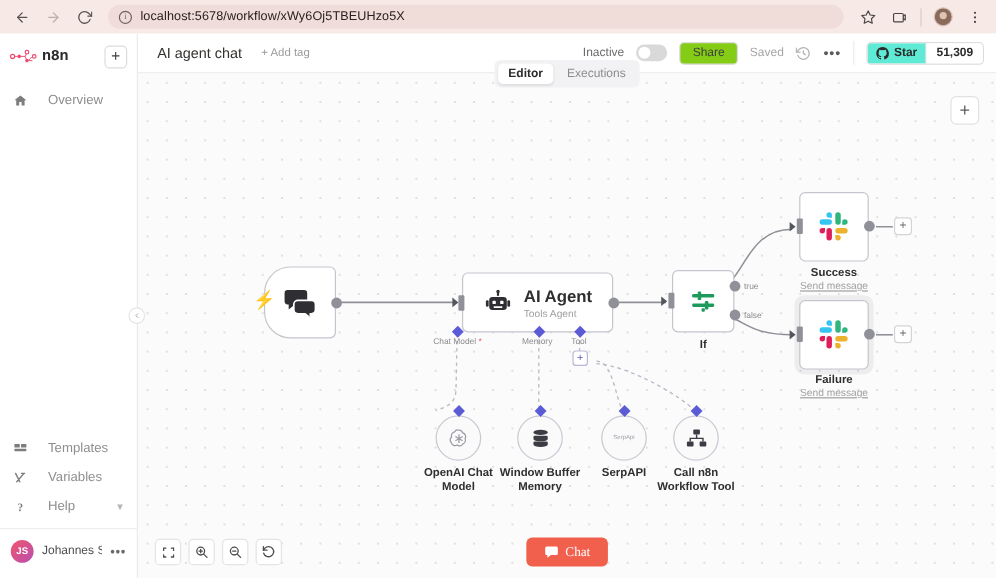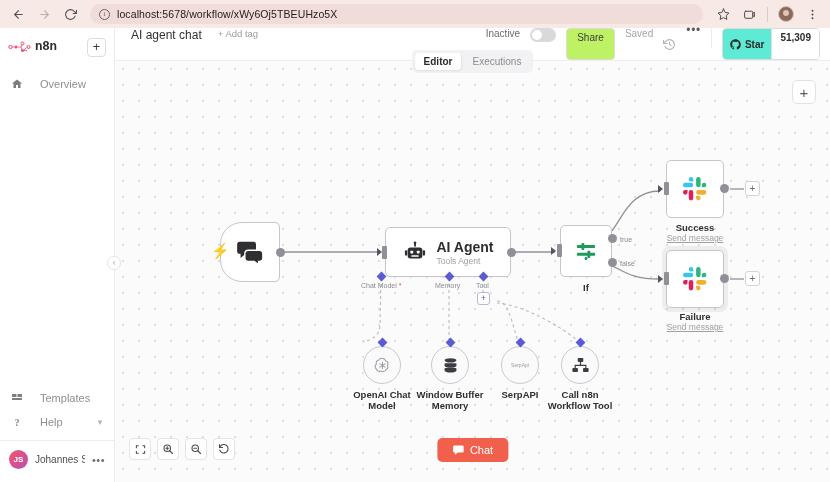--- a/index.html
+++ b/index.html
@@ -107,40 +107,40 @@
     width: 14px; height: 14px; border-radius: 50%;
     background: #fff; border: 1px solid #e4e4e4;
     display: flex; align-items: center; justify-content: center;
     font-size: 7px; color: #9b9b9b; z-index: 12;
   }
 
   
   .main { flex: 1 1 auto; position: relative; height: 454px; }
   .topbar {
     height: 33px; background: #fff;
-    display: flex; 
+    display: flex; align-items: center;
     padding: 0 10px 0 16px; gap: 10px;
     border-bottom: 1px solid #eee;
     position: relative; z-index: 6;
   }
   .wf-title { font-size: 12px; color: #33302e; }
   .add-tag { font-size: 9.5px; color: #9b9b9b; margin-left: 6px; }
   .top-spacer { flex: 1 1 auto; }
   .inactive-label { font-size: 10px; color: #6b6b6b; }
   .toggle {
     width: 26px; height: 14px; border-radius: 7px;
     background: #d9d9d9; position: relative; flex: 0 0 26px;
   }
   .toggle::after {
     content: ""; position: absolute; left: 2px; top: 2px;
     width: 10px; height: 10px; border-radius: 50%; background: #fff;
   }
   .share-btn {
     border: 1px solid #dcdcdc; border-radius: 4px;
-    font-size: 10px; color: #3d3d3d; padding: 3px 10px; background:#bef264;
+    font-size: 10px; color: #3d3d3d; padding: 3px 10px; background:#84cc16;
   }
   .saved-txt { font-size: 10px; color: #a5a5a5; }
   .icon-btn { color: #b3b3b3; display:flex; align-items:center; justify-content:center; }
   .kebab { color: #5b5b5b; font-size: 12px; letter-spacing: .7px; line-height:5px;}
   .top-div { width:1px; height:20px; background:#ececec; }
   .star-group { display: flex; align-items: stretch; border: 1px solid #dcdcdc; border-radius: 4px; overflow: hidden; }
   .star-left {
     display: flex; align-items: center; gap: 4px;
     padding: 3px 7px; font-size: 10px; color: #2b2b2b; background: #5eead4;
     border-right: 1px solid #e2e2e2; font-weight:bold;
@@ -216,21 +216,21 @@
     transform: rotate(45deg);
   }
   .selected-ring {
     position: absolute; border-radius: 8px; background: rgba(0,0,0,0.055);
   }
   .lightning { position: absolute; color: #ff6d5a; font-size: 15px; line-height:1;}
 
   
   .bottom-bar {
     position: absolute; left: 0; bottom: 0; width: 715px; height: 44px;
-    display: flex; align-items: flex-start; padding: 0 14px; gap: 6px; z-index: 9;
+    display: flex; align-items: center; padding: 0 14px; gap: 6px; z-index: 9; font-family: Liberation Serif, serif;
   }
   .tool-btn {
     width: 22px; height: 22px; background: #fff;
     border: 1px solid #e4e4e4; border-radius: 4px;
     display: flex; align-items: center; justify-content: center;
     color: #4d4d4d;
   }
   .bb-spacer { flex: 1 1 auto; }
   .chat-btn {
     background: #f0604d; color: #fff; border-radius: 5px;
@@ -324,20 +324,28 @@
     <div class="sb-bottom">
       <div class="sb-item">
         <span class="sb-ico">
           <svg width="12" height="12" viewBox="0 0 24 24" fill="currentColor">
               <rect x="2" y="4" width="9" height="6" rx="1"></rect>
               <rect x="13" y="4" width="9" height="6" rx="1"></rect>
               <rect x="2" y="12" width="20" height="4" rx="1"></rect>
             </svg>
         </span>
         <span class="lbl">Templates</span>
+      </div>
+      <div class="sb-item">
+        <span class="sb-ico">
+          <svg width="12" height="12" viewBox="0 0 24 24" fill="none" stroke="currentColor" stroke-width="2.4" stroke-linecap="round">
+              <path d="M4 5l7 14M18 5L6 19M14 5h5"></path>
+            </svg>
+        </span>
+        <span class="lbl">Variables</span>
       </div>
       <div class="sb-item">
         <span class="sb-ico">
           <svg width="12" height="12" viewBox="0 0 24 24" fill="currentColor">
               <text x="12" y="19" font-size="19" font-family="Liberation Serif, serif" font-weight="bold" text-anchor="middle">?</text>
             </svg>
         </span>
         <span class="lbl">Help</span>
         <span class="sb-chev">▼</span>
       </div>

